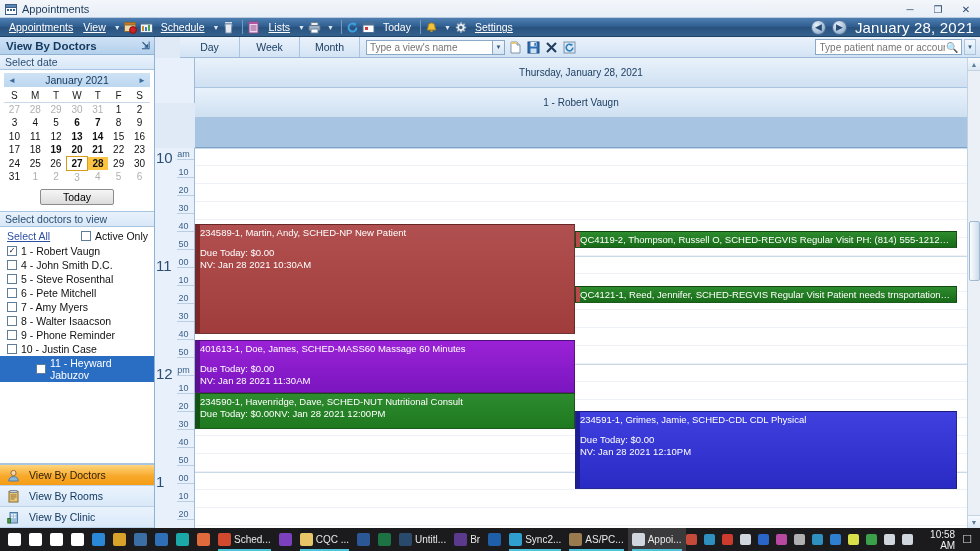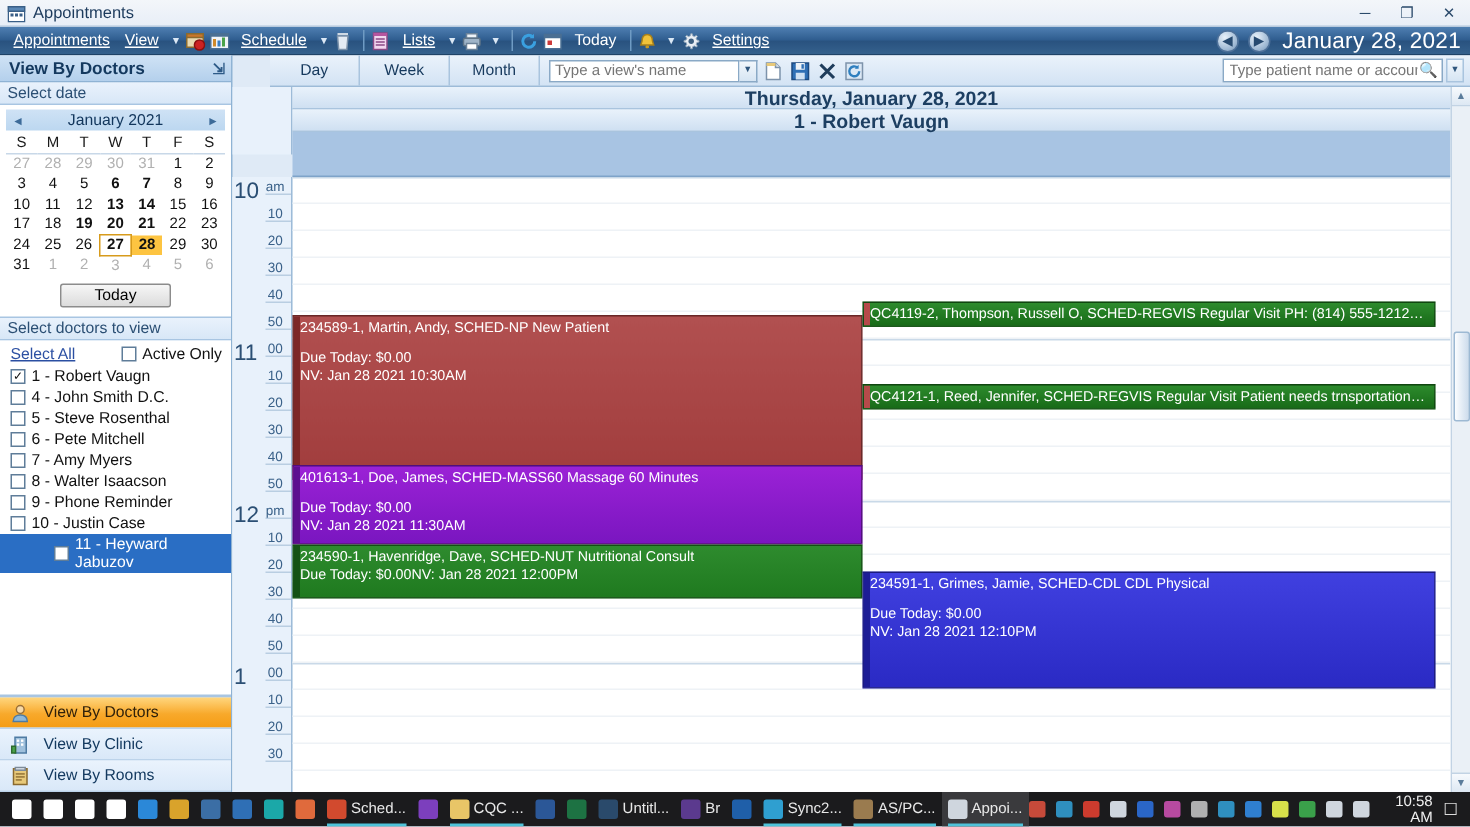--- a/index.html
+++ b/index.html
@@ -179,25 +179,24 @@
   .patsearch .dd2 {
     margin-left: 5px; width: 12px; height: 16px;
     display: flex; align-items: center; justify-content: center;
     font-size: 6px; color: #2f567d; cursor: pointer;
     border: 1px solid #a9c4de; background: linear-gradient(to bottom, #f2f7fc, #d6e5f3);
   }
 
   .schedule { flex: 1; display: flex; min-height: 0; position: relative; }
 
   .dayhdr, .dochdr {
-    height: 15px; display: flex; align-items: center; justify-content: center;
-    font-size: 13px; color: #1d3f62;
+    height: 30px; display: flex; align-items: center; justify-content: center;
+    font-size: 10px; color: #1d3f62;
     background: linear-gradient(to bottom, #e9f2fb, #cfe0f2);
     border-bottom: 1px solid #a9c4de;
-    font-weight: bold;
   }
   .allday {
     height: 30px; background: #a8c4e3; border-bottom: 1px solid #7ea3c9;
   }
   .gridscroll { flex: 1; position: relative; overflow: hidden; background: #fff; display: flex; }
   .timecol {
     width: 40px; flex: none; background: #e8f1fb; border-right: 1px solid #9dbbd8;
     position: relative;
   }
   .slotcol { flex: 1; position: relative; min-width: 0; }
@@ -524,41 +523,41 @@
             <svg width="13" height="13" viewBox="0 0 13 13">
                 <circle cx="6.5" cy="4" r="2.6" fill="#f6d9a8" stroke="#9a7038"></circle>
                 <path d="M1.8 12 c0-3 2-4.4 4.7-4.4 s4.7 1.4 4.7 4.4 z" fill="#8fb8d8" stroke="#4e7ba3"></path>
               </svg>
           </span>
           <span>View By Doctors</span>
         </div>
         <div class="nav-item">
           <span class="ico">
             <svg width="13" height="13" viewBox="0 0 13 13">
+                <rect x="2" y="1.5" width="9" height="10.5" fill="#e8c97a" stroke="#8a6a2f"></rect>
+                <rect x="3.2" y="0.5" width="6.6" height="2" fill="#cfd6de" stroke="#7d8b99"></rect>
+                <rect x="3.5" y="4.5" width="6" height="0.9" fill="#8a6a2f"></rect>
+                <rect x="3.5" y="6.5" width="6" height="0.9" fill="#8a6a2f"></rect>
+                <rect x="3.5" y="8.5" width="4" height="0.9" fill="#8a6a2f"></rect>
+              </svg>
+          </span>
+          <span>View By Rooms</span>
+        </div>
+        <div class="nav-item">
+          <span class="ico">
+            <svg width="13" height="13" viewBox="0 0 13 13">
                 <rect x="3" y="1.5" width="7.5" height="10.5" fill="#9fc0dc" stroke="#4e7ba3"></rect>
                 <rect x="4.2" y="3" width="1.6" height="1.6" fill="#fff"></rect>
                 <rect x="7" y="3" width="1.6" height="1.6" fill="#fff"></rect>
                 <rect x="4.2" y="5.6" width="1.6" height="1.6" fill="#fff"></rect>
                 <rect x="7" y="5.6" width="1.6" height="1.6" fill="#fff"></rect>
                 <rect x="0.8" y="7.5" width="2.6" height="4.5" fill="#4aa34a" stroke="#2d6b2d"></rect>
               </svg>
           </span>
           <span>View By Clinic</span>
-        </div>
-        <div class="nav-item">
-          <span class="ico">
-            <svg width="13" height="13" viewBox="0 0 13 13">
-                <rect x="2" y="1.5" width="9" height="10.5" fill="#e8c97a" stroke="#8a6a2f"></rect>
-                <rect x="3.2" y="0.5" width="6.6" height="2" fill="#cfd6de" stroke="#7d8b99"></rect>
-                <rect x="3.5" y="4.5" width="6" height="0.9" fill="#8a6a2f"></rect>
-                <rect x="3.5" y="6.5" width="6" height="0.9" fill="#8a6a2f"></rect>
-                <rect x="3.5" y="8.5" width="4" height="0.9" fill="#8a6a2f"></rect>
-              </svg>
-          </span>
-          <span>View By Rooms</span>
         </div>
       </div>
     </div>
 
     <div class="main">
       <div class="viewbar">
         <div class="vtab">Day</div>
         <div class="vtab">Week</div>
         <div class="vtab">Month</div>
         <div class="vname">
@@ -698,21 +697,21 @@
                 <div class="slot hourtop"></div>
                 <div class="slot"></div>
                 <div class="slot"></div>
                 <div class="slot"></div>
                 <div class="slot"></div>
                 <div class="slot"></div>
                 <div class="slot hourtop"></div>
                 <div class="slot"></div>
                 <div class="slot"></div>
                 <div class="slot"></div>
-                <div class="appt" style="top: 92px; height: 110px; background: linear-gradient(rgb(177, 80, 80), rgb(160, 60, 60)); left: 0px; width: 380px;">
+                <div class="appt" style="top: 76px; height: 110px; background: linear-gradient(rgb(177, 80, 80), rgb(160, 60, 60)); left: 0px; width: 380px;">
                   <div class="lbar" style="background: rgb(125, 39, 39);"></div>
                   <div class="ttl">234589-1, Martin, Andy, SCHED-NP New Patient</div>
                   <div class="det">Due Today: $0.00</div>
                   <div>NV: Jan 28 2021 10:30AM</div>
                 </div>
                 <div class="appt" style="top: 192px; height: 53px; background: linear-gradient(rgb(155, 34, 214), rgb(122, 22, 192)); left: 0px; width: 380px;">
                   <div class="lbar" style="background: rgb(92, 15, 144);"></div>
                   <div class="ttl">401613-1, Doe, James, SCHED-MASS60 Massage 60 Minutes</div>
                   <div class="det">Due Today: $0.00</div>
                   <div>NV: Jan 28 2021 11:30AM</div>

